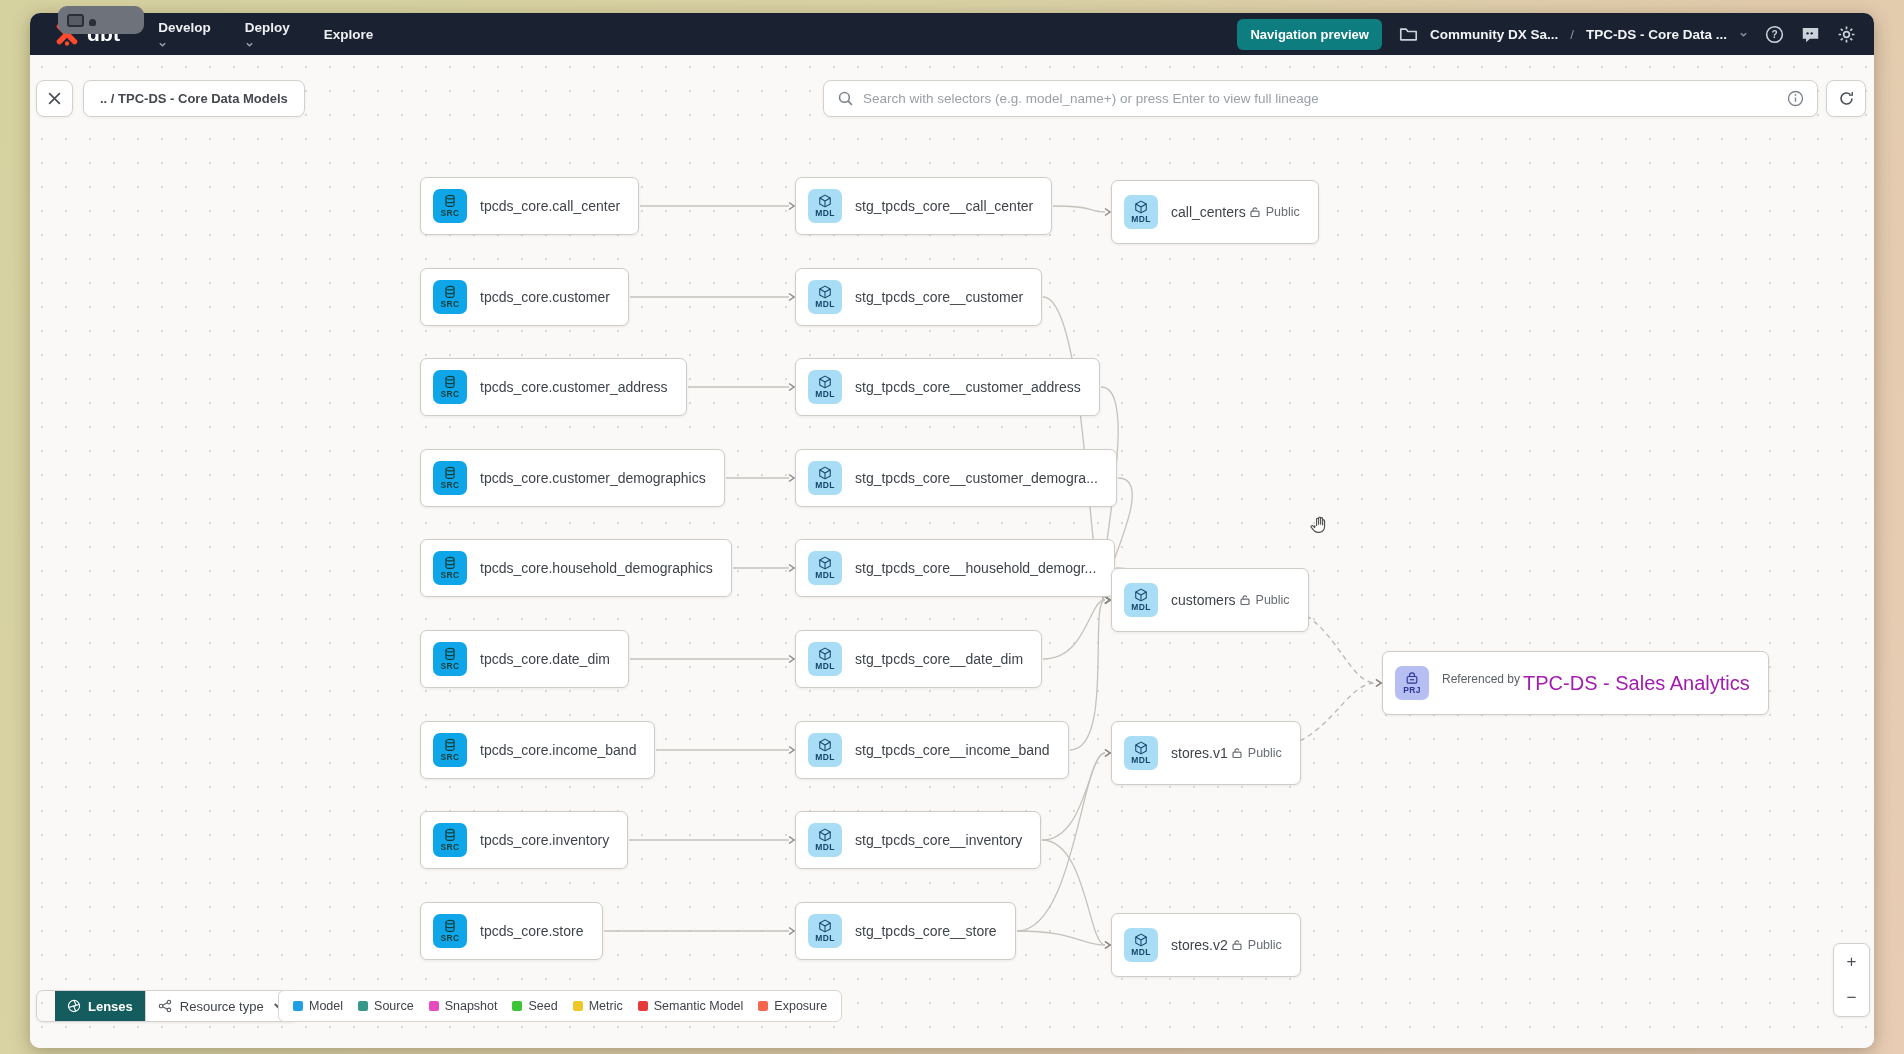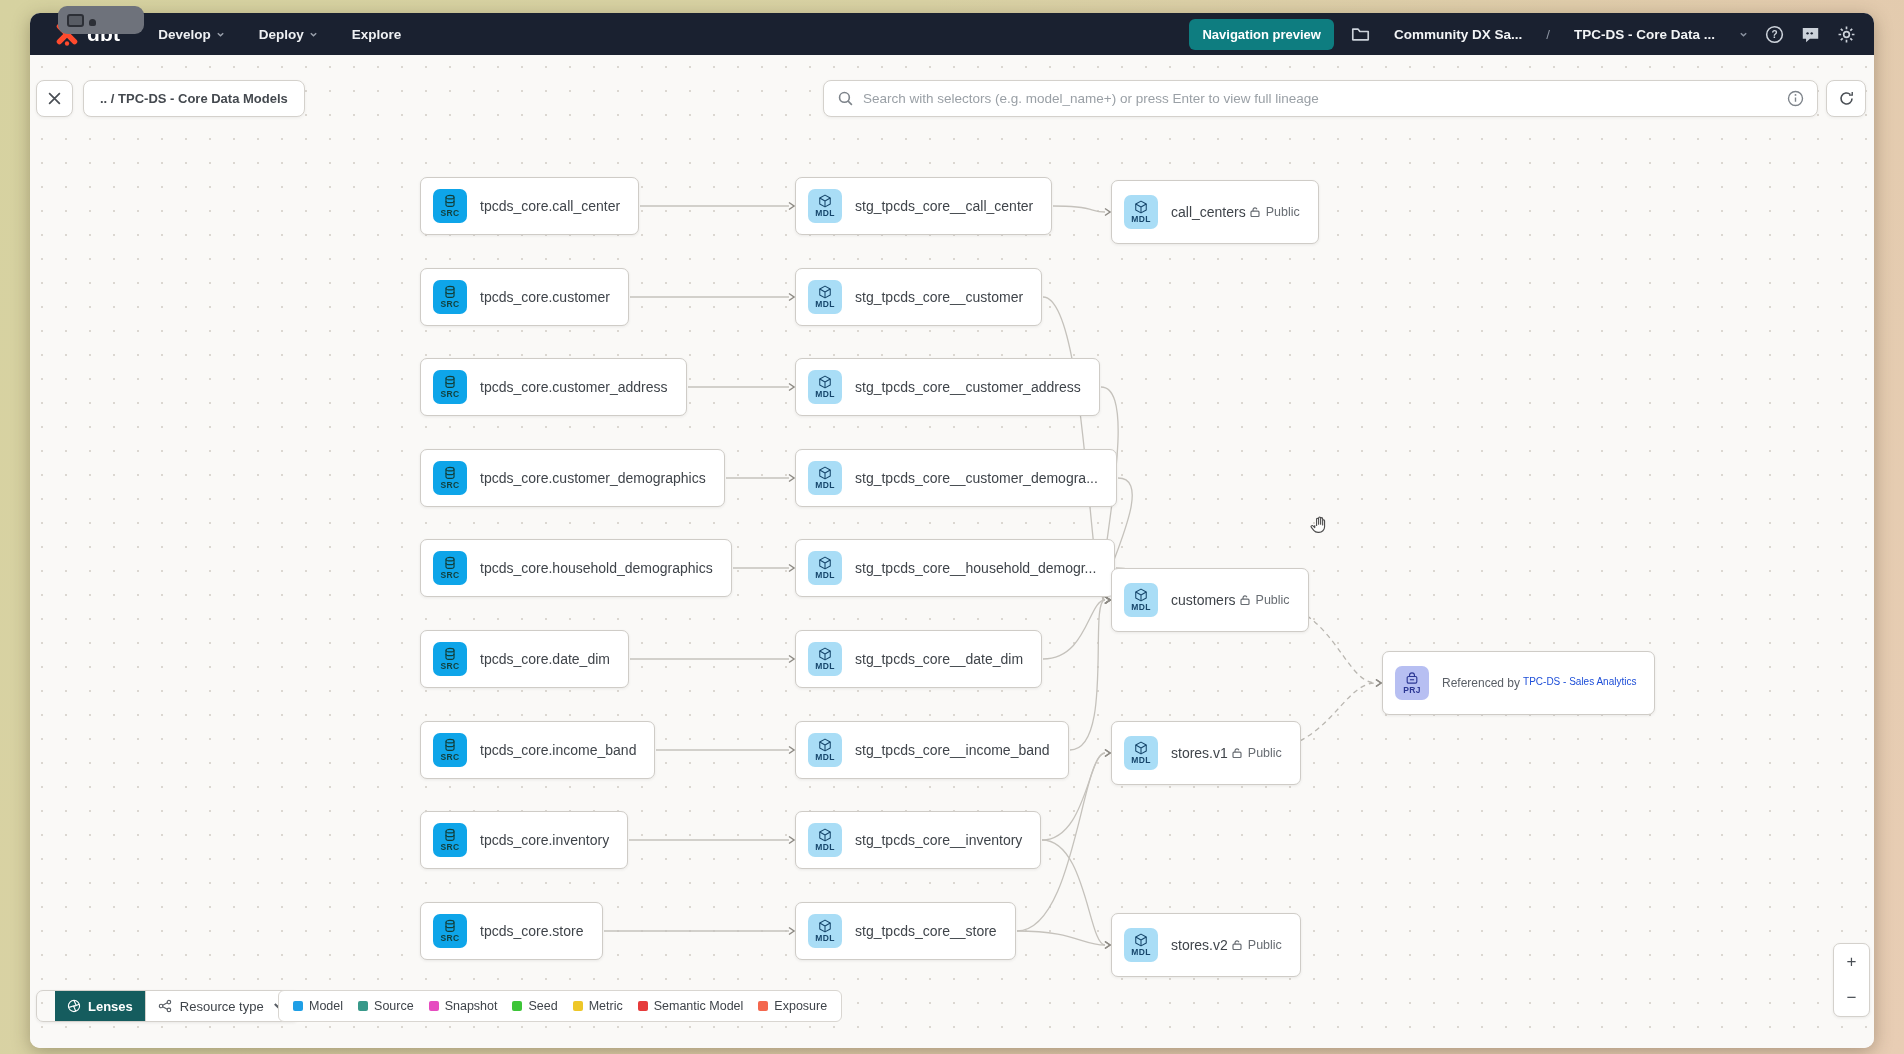--- a/index.html
+++ b/index.html
@@ -15,26 +15,26 @@
 
   
   #window { position:absolute; left:30px; top:13px; width:1844px; height:1035px;
       border-radius:10px; overflow:hidden; z-index:4; box-shadow:0 4px 18px rgba(60,50,30,.35); background:#faf9f7; }
 
   
   header { position:relative; height:42px; background:#1a2130; display:flex; align-items:center; padding:0 18px 0 24px; color:#eceef1; }
   .logo { display:flex; align-items:center; gap:7px; margin-right:38px; cursor:pointer; }
   .logo-text { font-size:21px; font-weight:700; color:#fff; letter-spacing:.2px; }
   nav { display:flex; align-items:center; gap:34px; }
-  .nav-item { display:flex; align-items:center; gap:5px; font-size:13.5px; font-weight:700; color:#eef0f3; cursor:pointer; }
+  .nav-item { display:flex; gap:5px; font-size:13.5px; font-weight:700; color:#eef0f3; cursor:pointer;flex-direction:column; }
   .chev { width:9px; height:9px; }
   .hdr-right { margin-left:auto; display:flex; align-items:center; gap:17px; }
   .preview-btn { background:#0e7d80; color:#fff; border:none; border-radius:6px; font-family:inherit;
       font-size:13px; font-weight:700; padding:8px 13px; cursor:pointer; }
-  .crumbs { display:flex; align-items:center; gap:24px; font-size:13.5px;text-align:right; }
+  .crumbs { display:flex; align-items:center; gap:12px; font-size:13.5px;text-align:right; }
   .crumb-strong { font-weight:700; color:#f2f4f6; cursor:pointer; }
   .crumb-sep { color:#8b93a1; }
   .hicon { width:19px; height:19px; color:#ccd2da; cursor:pointer; display:inline-flex; }
   .hicon svg { width:100%; height:100%; }
 
   
   #canvas { position:absolute; left:0; top:42px; right:0; bottom:0; background:#faf9f7; overflow:hidden; cursor:grab;
       background-image:radial-gradient(circle,#dbd7d1 1.1px,transparent 1.4px); background-size:24px 24px; }
   #edges { position:absolute; left:0; top:0; width:100%; height:100%; }
 
@@ -60,21 +60,21 @@
   .nicon svg { width:14px; height:14px; }
   .nbadge { font-size:8.5px; font-weight:700; line-height:1; letter-spacing:.3px; }
   .icon-src { background:#0ea5e9; color:#123f3a; }
   .icon-mdl { background:#a9ddf6; color:#16466b; }
   .icon-prj { background:#b7bff2; color:#2c3794; }
   .node.tall { height:64px; }
   .node-col { display:flex; gap:3px; }
   .node-sub { display:flex; align-items:center; gap:5px; font-size:12.5px; color:#686d73; }
   .node-sub svg { width:12px; height:12px; }
   .prj-title { font-size:12px; color:#5a5f66; }
-  .prj-name { font-size:10px; color:#1d4ed8; }
+  .prj-name { font-size:20px; color:#a21caf; }
 
   
   #lens-group { position:absolute; left:6px; top:935px; height:32px; display:flex; border-radius:7px;
       box-shadow:0 1px 3px rgba(40,40,40,.08); overflow:hidden; border:1px solid #d4d1cc;padding-left:18px; }
   #lenses-btn { background:#155c5e; color:#fff; display:flex; align-items:center; gap:7px; padding:0 12px;
       font-size:13px; font-weight:600; cursor:pointer; border:none; font-family:inherit; }
   #lenses-btn svg { width:14px; height:14px; }
   #restype-btn { background:#fff; color:#3f444a; display:flex; align-items:center; gap:8px; padding:0 12px;
       font-size:13px; cursor:pointer; border:none; border-left:1px solid #d4d1cc; font-family:inherit; }
   #restype-btn svg { width:14px; height:14px; color:#5a5f66; }

